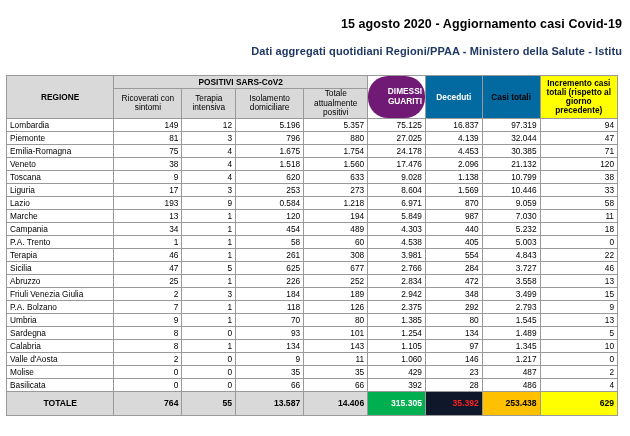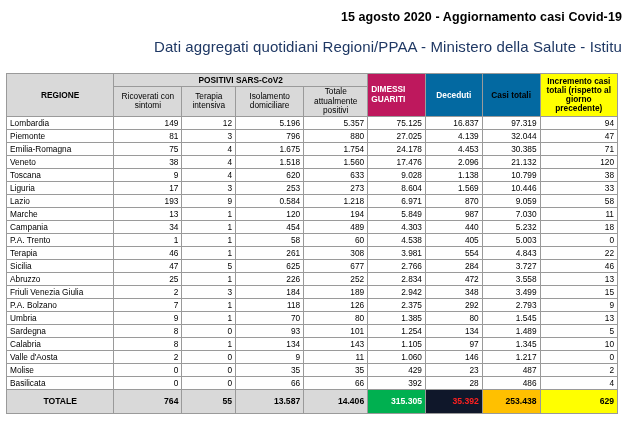--- a/index.html
+++ b/index.html
@@ -7,32 +7,32 @@
     width:630px;height:436px;
     background:#ffffff;
     font-family:"Liberation Sans", sans-serif;
     color:#000;
     overflow:hidden;
   }
   .page{position:relative;width:630px;height:436px;}
 
   .header{
     text-align:right;
-    padding:10px 8px 0 0;
+    padding:17px 8px 0 0;
   }
   .header .line1{
     font-size:12.5px;
     font-weight:bold;
     color:#000;
     letter-spacing:.1px;
     margin-bottom:14px;
   }
   .header .line2{
-    font-size:15px;
-    font-weight:normal;
+    font-size:11px;
+    font-weight:bold;
     color:#1f3864;
     letter-spacing:.1px;
   }
 
   table.data{
     border-collapse:collapse;
     margin:18px 0 0 6px;
     width:612px;
     table-layout:fixed;
   }
@@ -63,27 +63,28 @@
   .hsub{
     background:#d9d9d9;
     text-align:center;
     font-weight:normal;
     font-size:8px;
     vertical-align:middle;
     height:40px;
     line-height:1.15;
   }
   .hdimessi{
-    background:#be185d;
+    background:#701a75;
     color:#ffffff;
-    text-align:left;
+    text-align:right;
     font-weight:bold;
     font-size:8.5px;
     vertical-align:middle;
     line-height:1.15;
+    border-radius:20px;
   }
   .hdeceduti{
     background:#0369a1;
     color:#ffffff;
     text-align:center;
     font-weight:bold;
     font-size:8.5px;
     vertical-align:middle;
   }
   .hcasitot{

